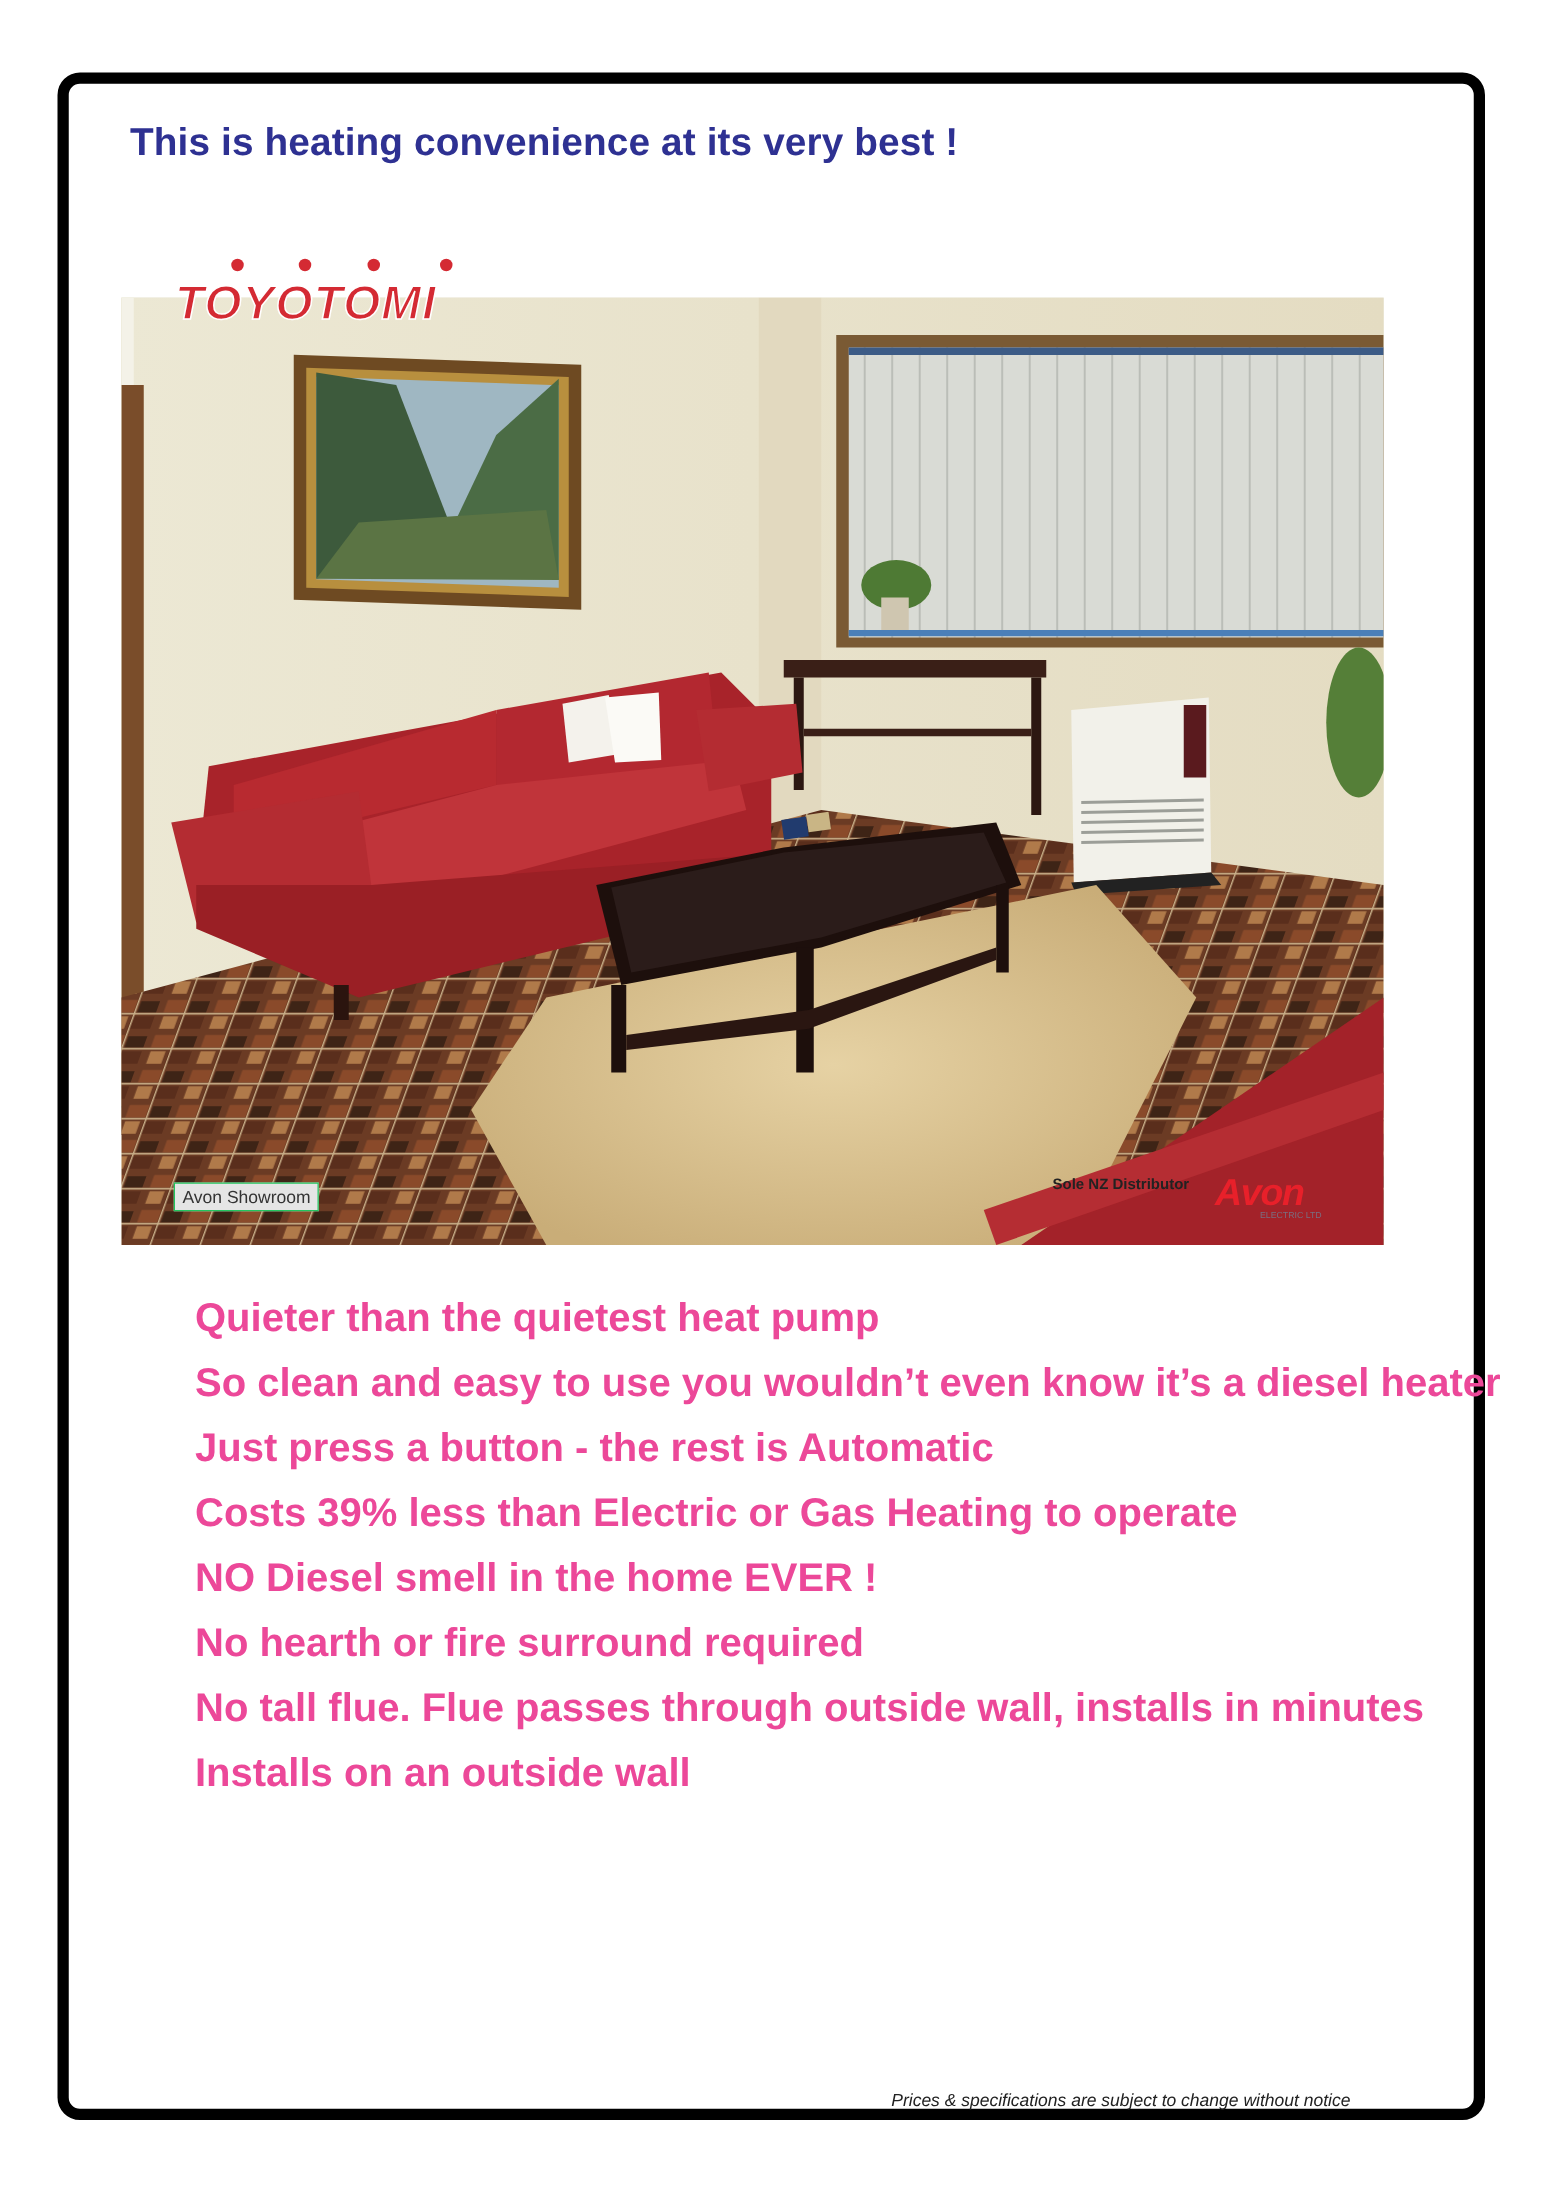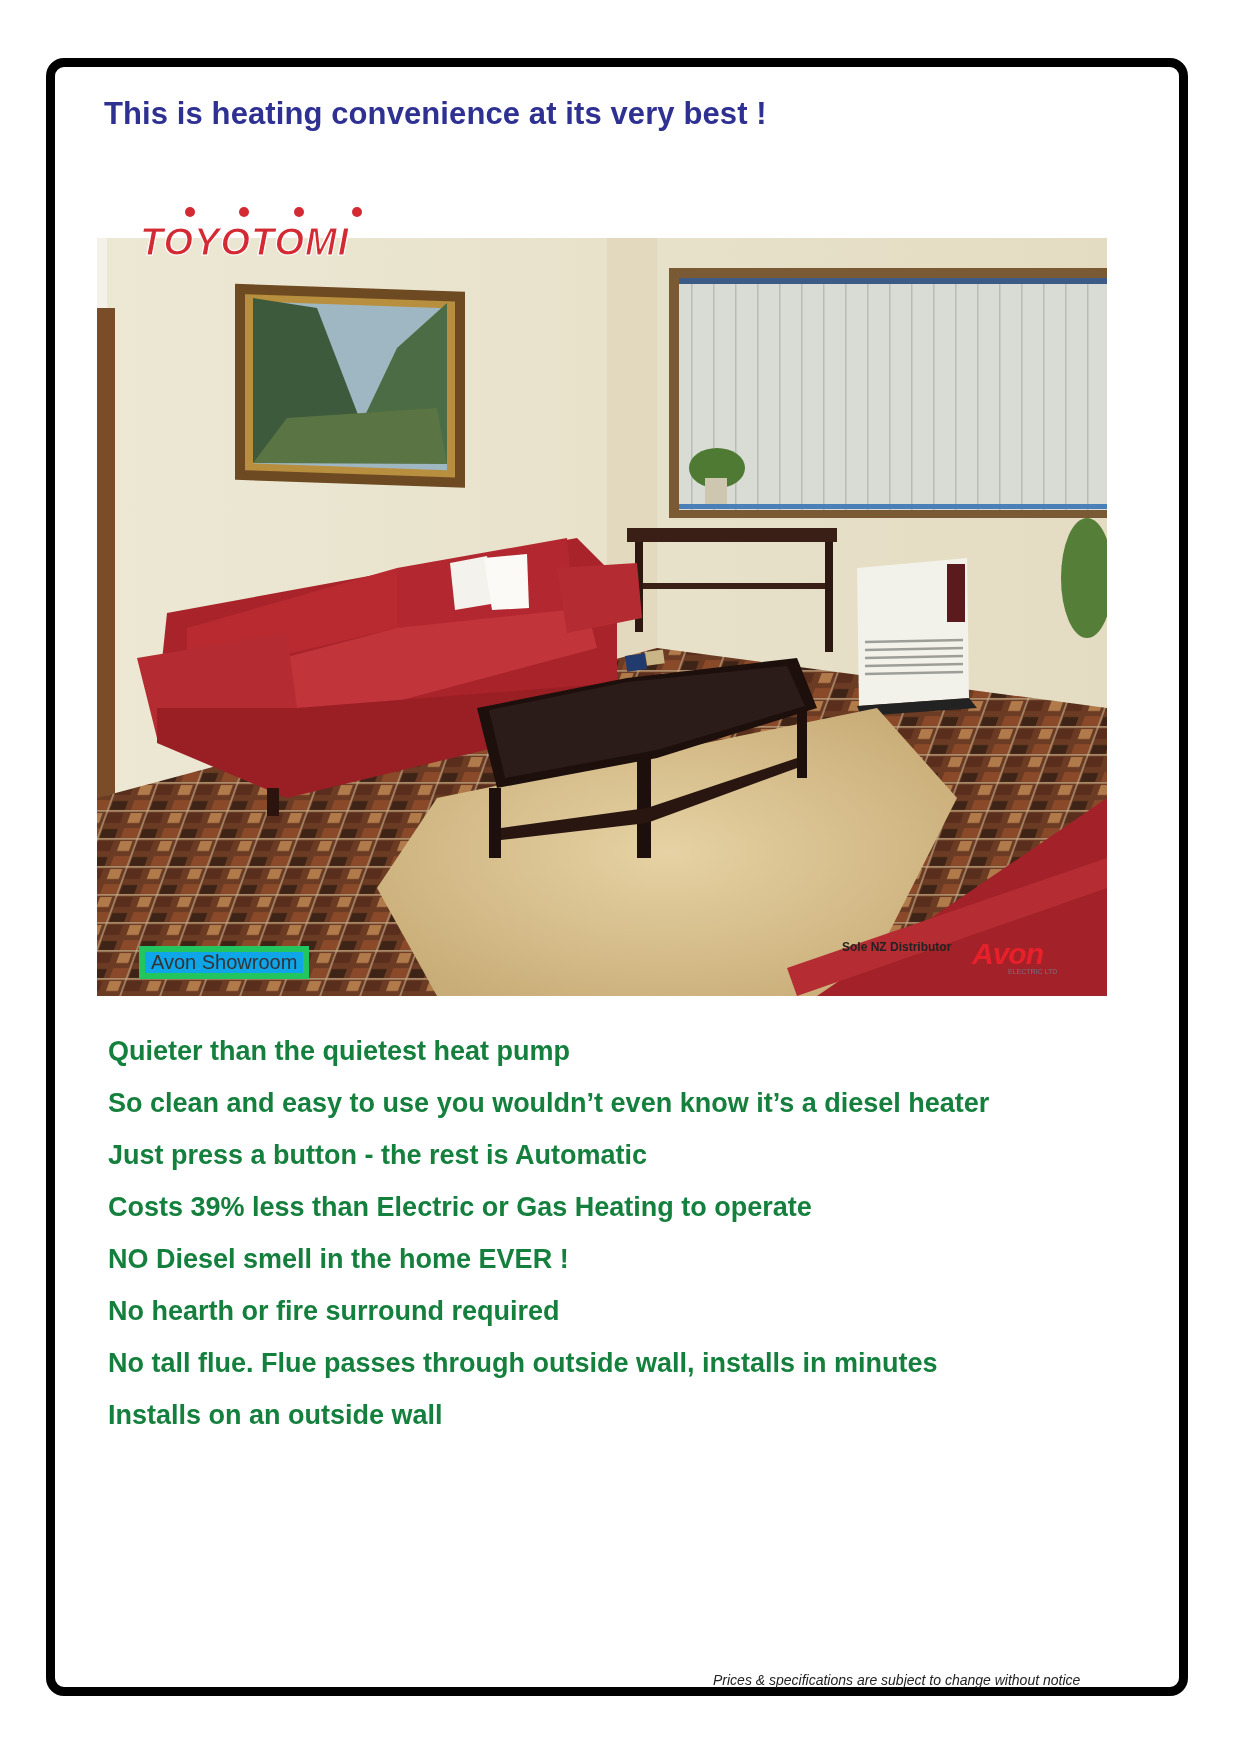--- a/index.html
+++ b/index.html
@@ -18,31 +18,31 @@
   .photo {
     position:absolute; left:97px; top:238px; width:1010px; height:758px;
     overflow:hidden; background:#e8e3cf;
   }
   .photo svg { display:block; }
   .brand-logo {
     position:absolute; left:138px; top:203px; width:230px; height:62px;
   }
   .caption-tag {
     position:absolute; left:139px; top:946px; padding:2px 6px;
-    background:#0ea5e9; border:6px solid #22c55e;
-    font-size:20px; color:#333; line-height:17px;
+    background:#e5e5e5; border:1px solid #22c55e;
+    font-size:14px; color:#333; line-height:17px;
   }
   .distributor-label {
     position:absolute; left:842px; top:940px;
     font-size:12px; font-weight:bold; color:#222;
   }
   .avon-logo { position:absolute; left:970px; top:934px; width:130px; height:42px; }
   .features { position:absolute; left:108px; top:1036px; margin:0; padding:0; list-style:none; }
   .features li {
-    height:52px; font-size:27px; font-weight:bold; color:#15803d; white-space:nowrap;
+    height:52px; font-size:32px; font-weight:bold; color:#ec4899; white-space:nowrap;margin-left:48px;
   }
   .disclaimer {
     position:absolute; left:713px; top:1672px;
     font-size:14px; font-style:italic; color:#222;
   }
 </style>
 </head>
 <body>
 
 <div class="frame"></div>

